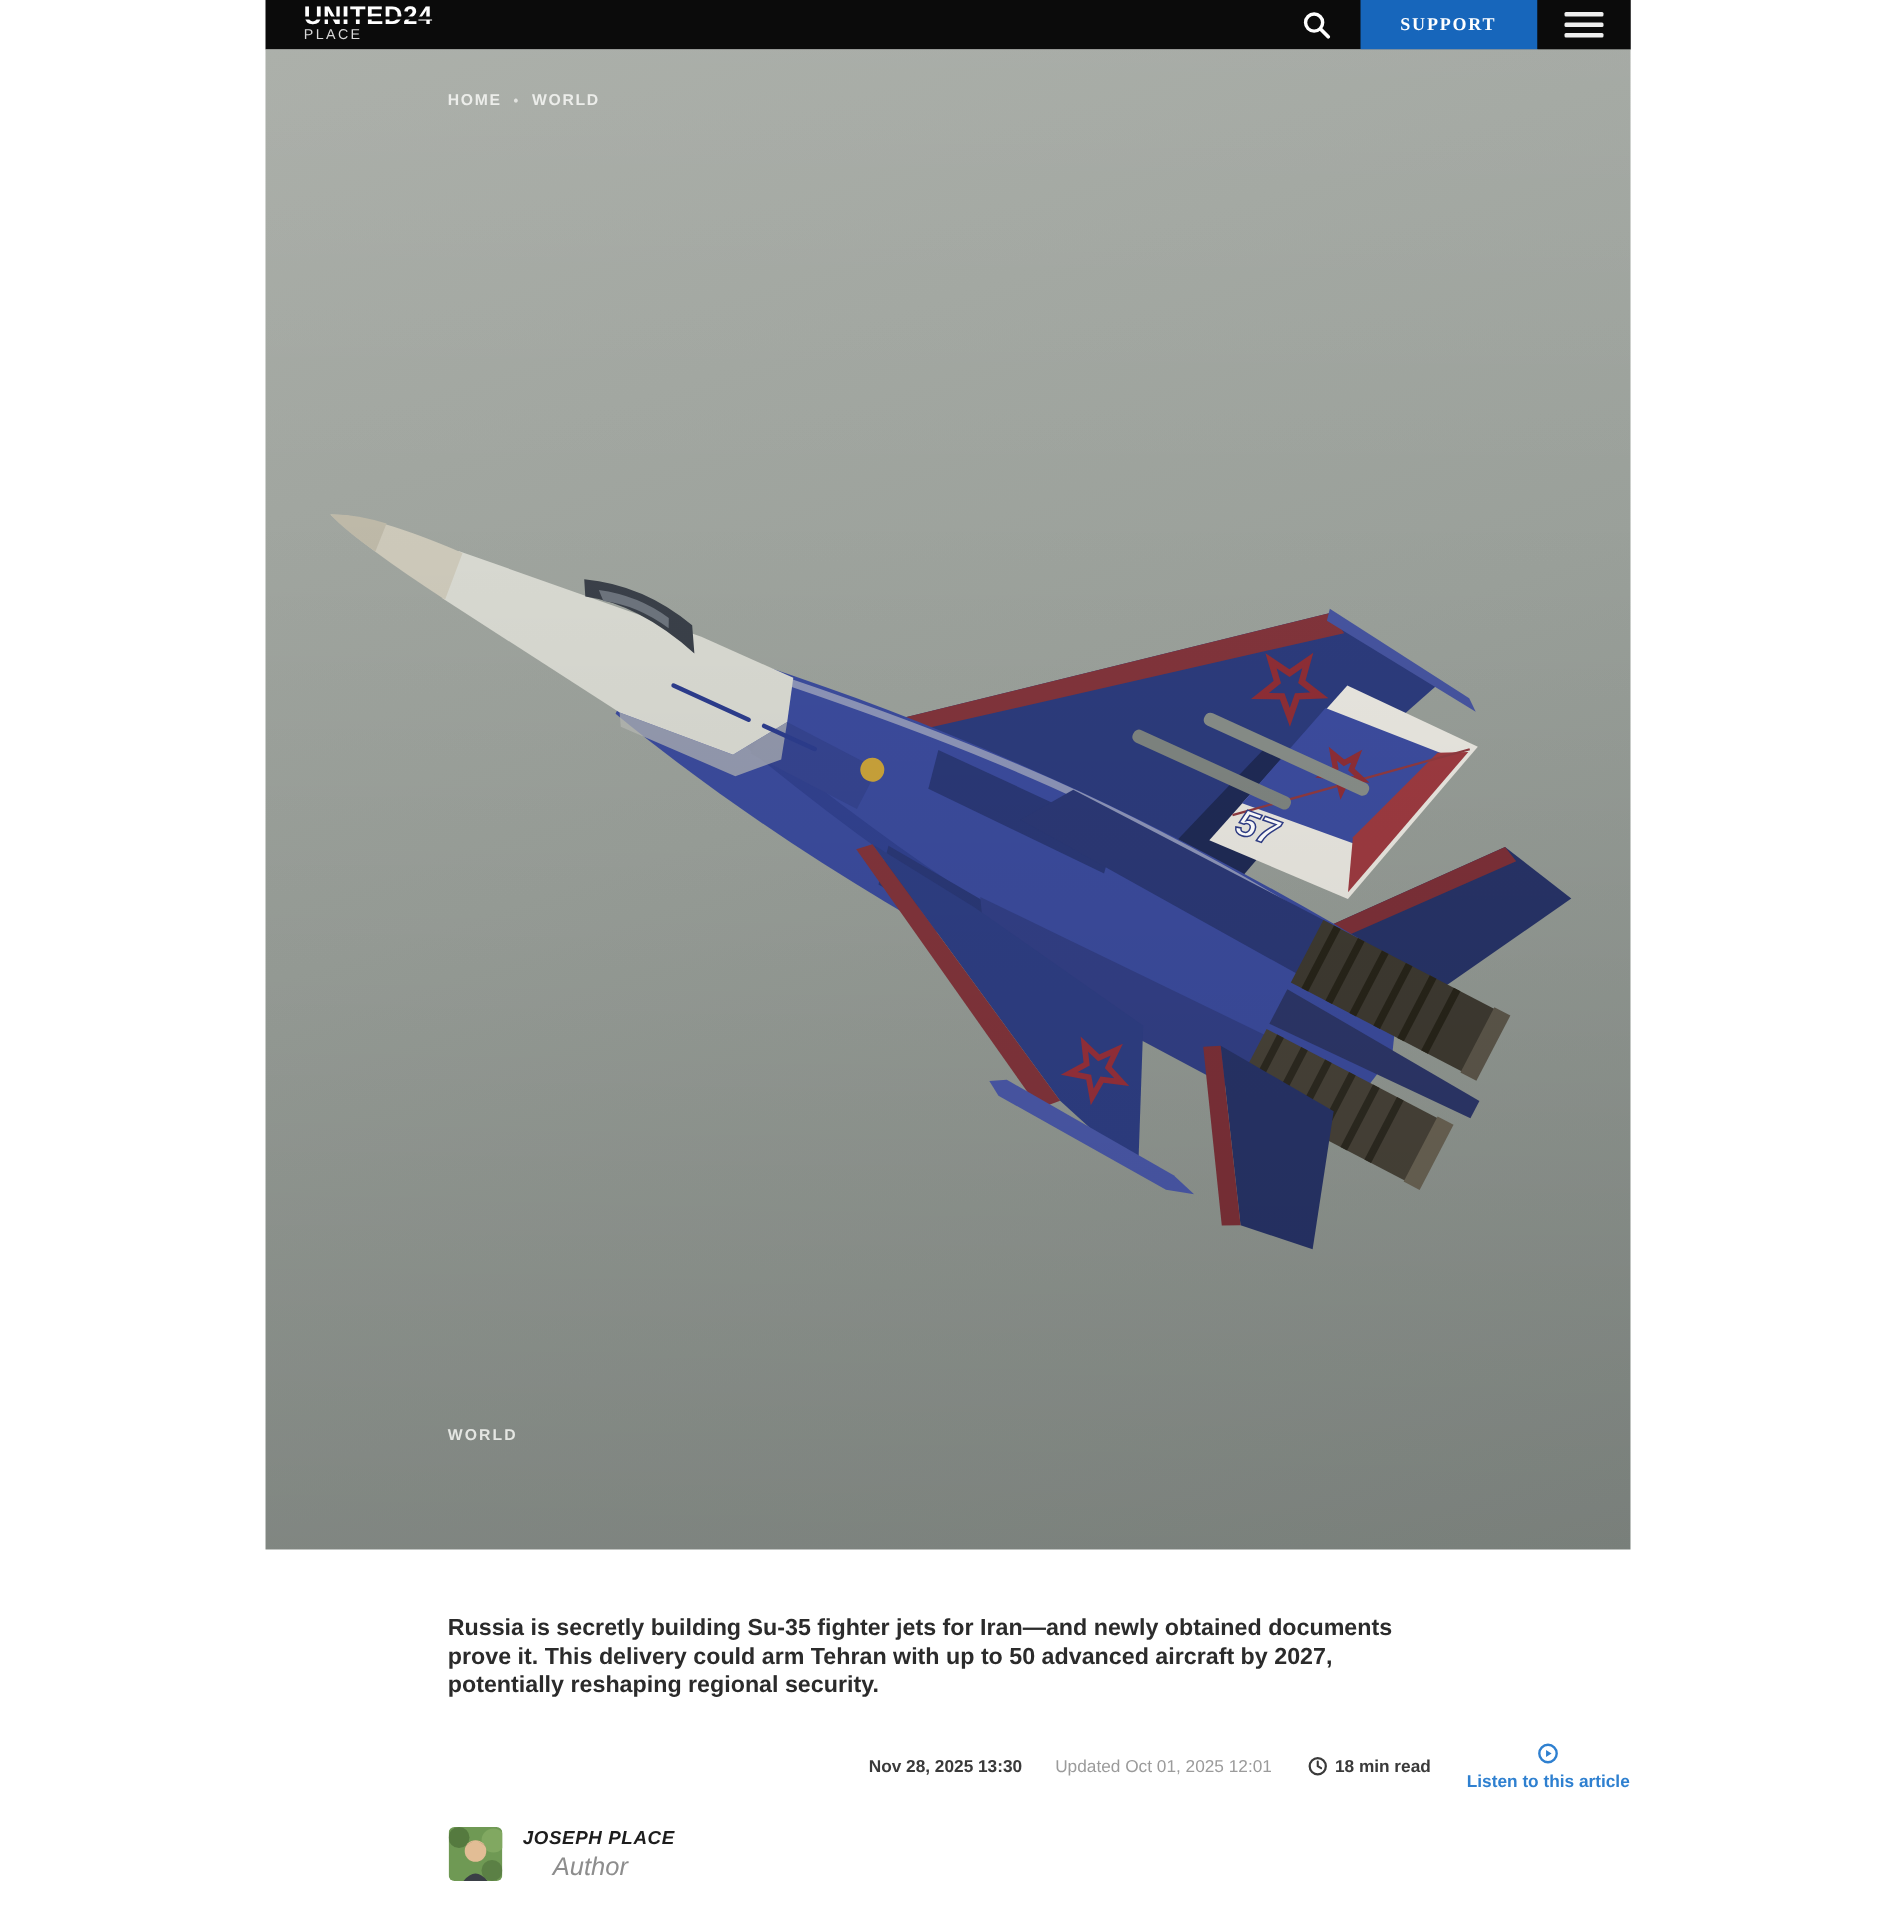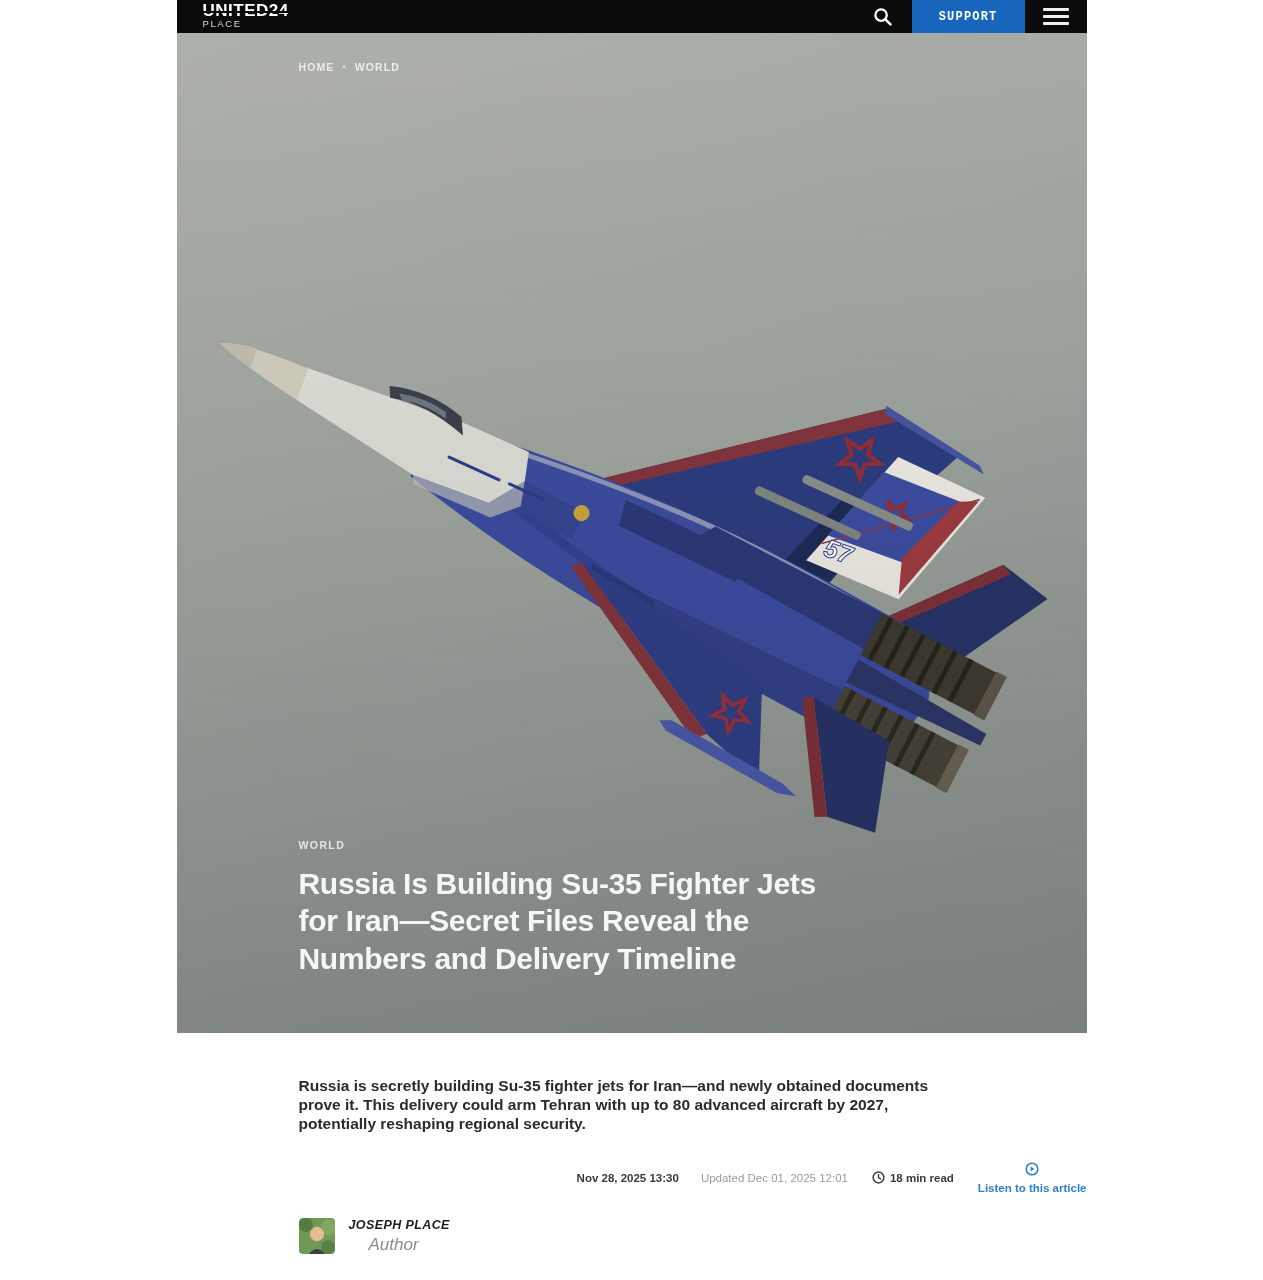--- a/index.html
+++ b/index.html
@@ -8,21 +8,21 @@
   .container { width:910px; margin:0 auto; }
 
   
   .topbar { height:33px; background:#0b0b0b; display:flex; align-items:center; }
   .logo { padding-left:26px; display:flex; flex-direction:column; justify-content:center; margin-top:-2px; cursor:pointer; }
   .logo-title { position:relative; display:inline-block; color:#fff; font-weight:bold; font-size:17px; letter-spacing:.5px; line-height:15px; }
   .logo-title::after { content:""; position:absolute; left:-2px; right:-2px; top:8px; height:2.4px; background:#0b0b0b; }
   .logo-sub { color:#d8d8d8; font-size:9.5px; letter-spacing:1.6px; line-height:11px; }
   .topbar-right { margin-left:auto; display:flex; align-items:stretch; height:100%; }
   .search-btn { display:flex; align-items:center; padding:0 20px; cursor:pointer; }
-  .support-btn { background:#1766bb; border:none; color:#fff; font-family:Liberation Mono, monospace; font-weight:bold; font-size:12px; letter-spacing:1.2px; padding:0 27px; height:33px; cursor:pointer; }
+  .support-btn { background:#1766bb; border:none; color:#fff; font-family:Liberation Serif, serif; font-weight:bold; font-size:12px; letter-spacing:1.2px; padding:0 27px; height:33px; cursor:pointer; }
   .burger-btn { width:62px; display:flex; flex-direction:column; align-items:center; justify-content:center; gap:3.5px; cursor:pointer; background:#0b0b0b; border:none; }
   .burger-btn span { display:block; width:26px; height:3.2px; background:#efefef; border-radius:1px; }
 
   
   .hero { position:relative; height:1000px; background:linear-gradient(162deg,#a8aca6 0%,#9aa09a 48%,#868d88 100%); overflow:hidden; }
   .hero-shade { position:absolute; inset:0; background:linear-gradient(180deg,rgba(255,255,255,.05) 0%,rgba(0,0,0,0) 30%,rgba(0,0,0,.10) 100%); pointer-events:none; }
   .jet-svg { position:absolute; inset:0; }
   .breadcrumb { position:absolute; top:28px; left:122px; color:#ecedea; font-size:10.5px; font-weight:bold; letter-spacing:1.1px; display:flex; gap:8px; align-items:center; }
   .breadcrumb .crumb { cursor:pointer; }
   .breadcrumb .sep { font-size:9px; opacity:.85; }
@@ -160,30 +160,29 @@
       <div class="hero-shade"></div>
 
       <nav class="breadcrumb">
         <span class="crumb">HOME</span>
         <span class="sep">•</span>
         <span class="crumb">WORLD</span>
       </nav>
 
       <div class="hero-bottom">
         <div class="hero-category">WORLD</div>
-        <h1 class="hero-headline">Russia Is Building Su-35 Fighter Jets for Iran—Secret Files Reveal the Numbers and Delivery Timeline</h1>
       </div>
     </section>
 
     <section class="article">
-      <p class="lead">Russia is secretly building Su-35 fighter jets for Iran—and newly obtained documents prove it. This delivery could arm Tehran with up to 80 advanced aircraft by 2027, potentially reshaping regional security.</p>
+      <p class="lead">Russia is secretly building Su-35 fighter jets for Iran—and newly obtained documents prove it. This delivery could arm Tehran with up to 50 advanced aircraft by 2027, potentially reshaping regional security.</p>
 
       <div class="meta-row">
         <span class="meta-date">Nov 28, 2025 13:30</span>
-        <span class="meta-updated">Updated Dec 01, 2025 12:01</span>
+        <span class="meta-updated">Updated Oct 01, 2025 12:01</span>
         <span class="meta-read">
           <svg width="13" height="13" viewBox="0 0 14 14">
             <circle cx="7" cy="7" r="5.8" fill="none" stroke="#3a3a3a" stroke-width="1.6"></circle>
             <polyline points="7,3.6 7,7 9.4,8.4" fill="none" stroke="#3a3a3a" stroke-width="1.5" stroke-linecap="round"></polyline>
           </svg>
           <span>18 min read</span>
         </span>
         <a class="listen-link">
           <svg width="14" height="14" viewBox="0 0 14 14">
             <circle cx="7" cy="7" r="5.8" fill="none" stroke="#2f80d0" stroke-width="1.6"></circle>

